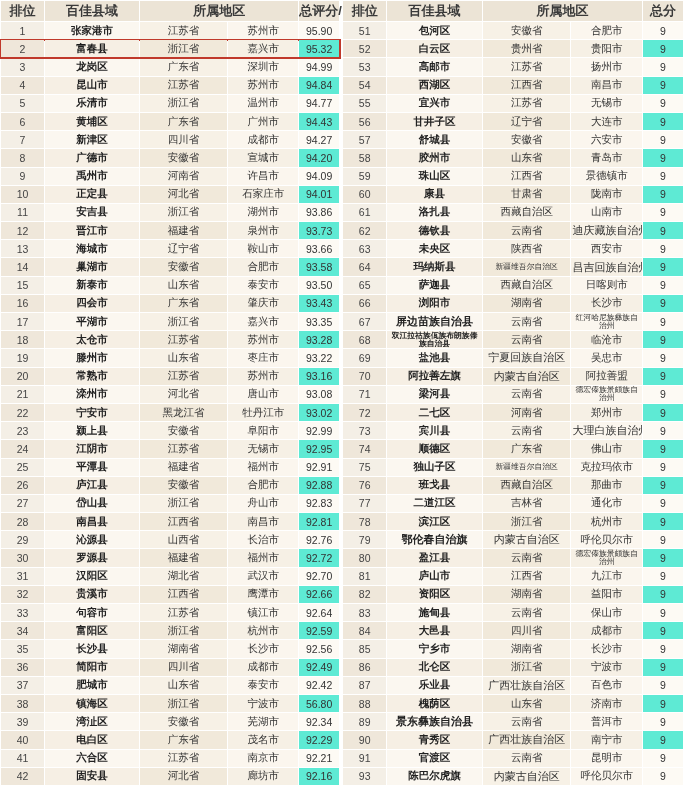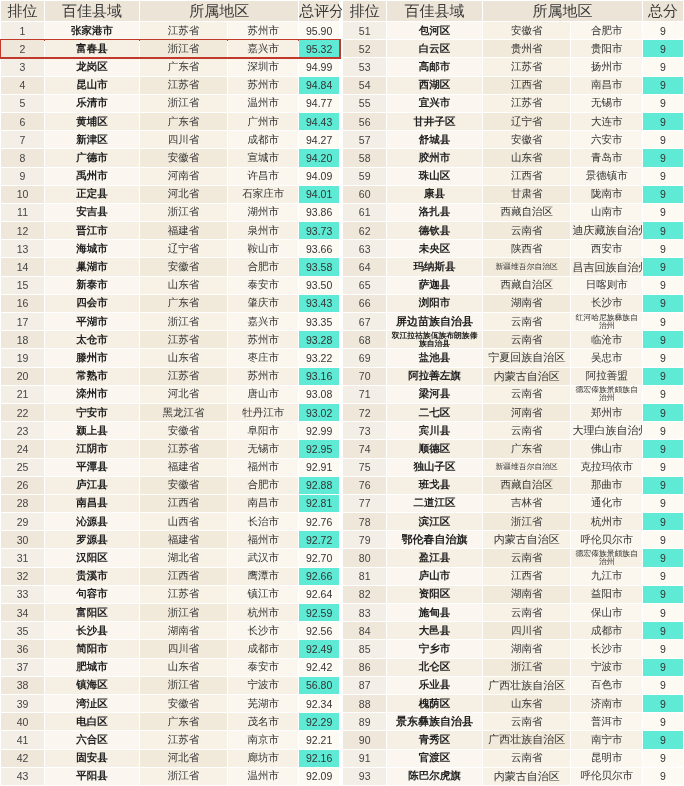--- a/index.html
+++ b/index.html
@@ -17,22 +17,22 @@
     display:flex;flex-direction:column;
     box-sizing:border-box;
   }
   .panel.left{border-right:2px solid #ffffff;}
   table{
     border-collapse:collapse;width:100%;table-layout:fixed;
   }
   thead th{
     background:#ece4d6;
     color:#3a3a3a;
-    font-size:15px;
-    font-weight:normal;
+    font-size:13px;
+    font-weight:bold;
     height:20px;
     border:1px solid #ffffff;
     padding:0;
     text-align:center;
     white-space:nowrap;
   }
   tbody td{
     height:17.2px;
     font-size:10.5px;
     border:1px solid #ffffff;
@@ -270,20 +270,27 @@
             <td class="city">福州市</td>
             <td class="score">92.91</td>
           </tr>
           <tr class="alt">
             <td class="rank">26</td>
             <td class="name">庐江县</td>
             <td class="prov">安徽省</td>
             <td class="city">合肥市</td>
             <td class="score">92.88</td>
           </tr>
+          <tr>
+            <td class="rank">27</td>
+            <td class="name">岱山县</td>
+            <td class="prov">浙江省</td>
+            <td class="city">舟山市</td>
+            <td class="score">92.83</td>
+          </tr>
           <tr class="alt">
             <td class="rank">28</td>
             <td class="name">南昌县</td>
             <td class="prov">江西省</td>
             <td class="city">南昌市</td>
             <td class="score">92.81</td>
           </tr>
           <tr>
             <td class="rank">29</td>
             <td class="name">沁源县</td>

